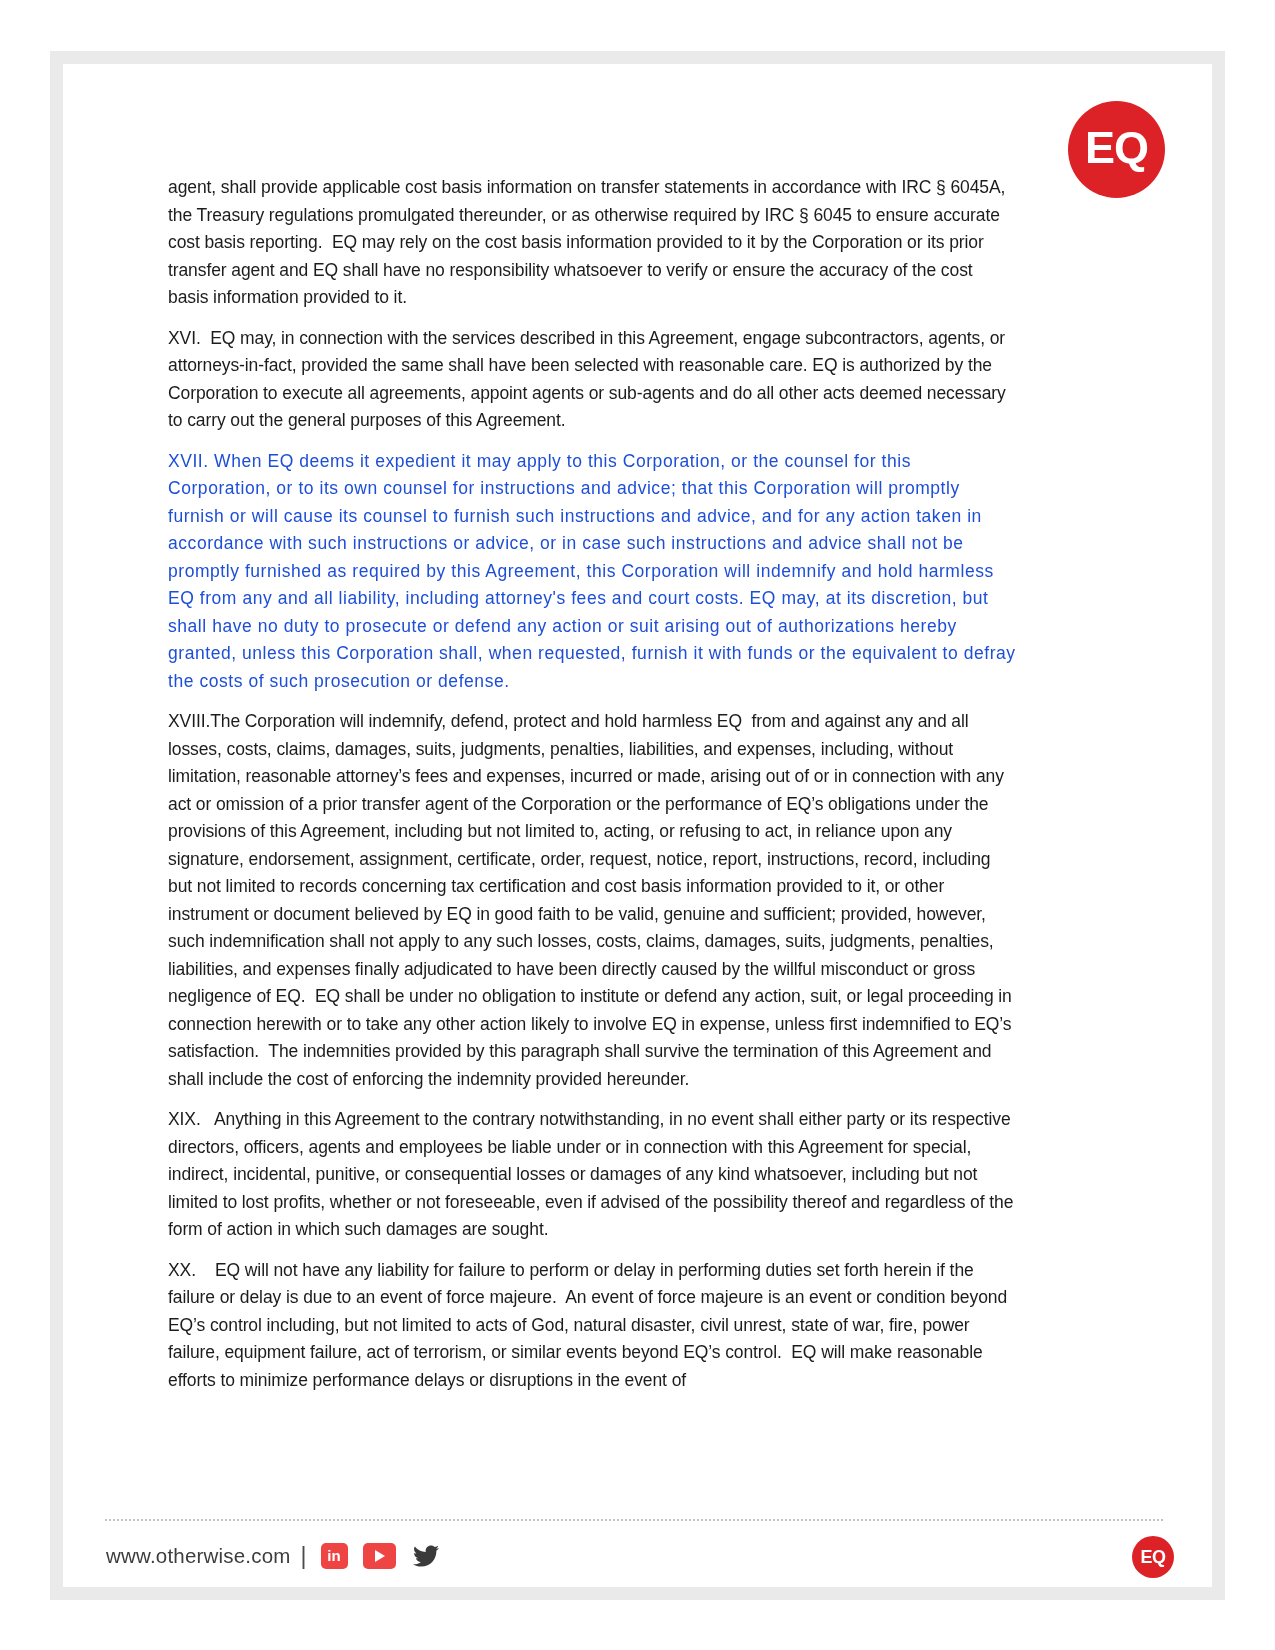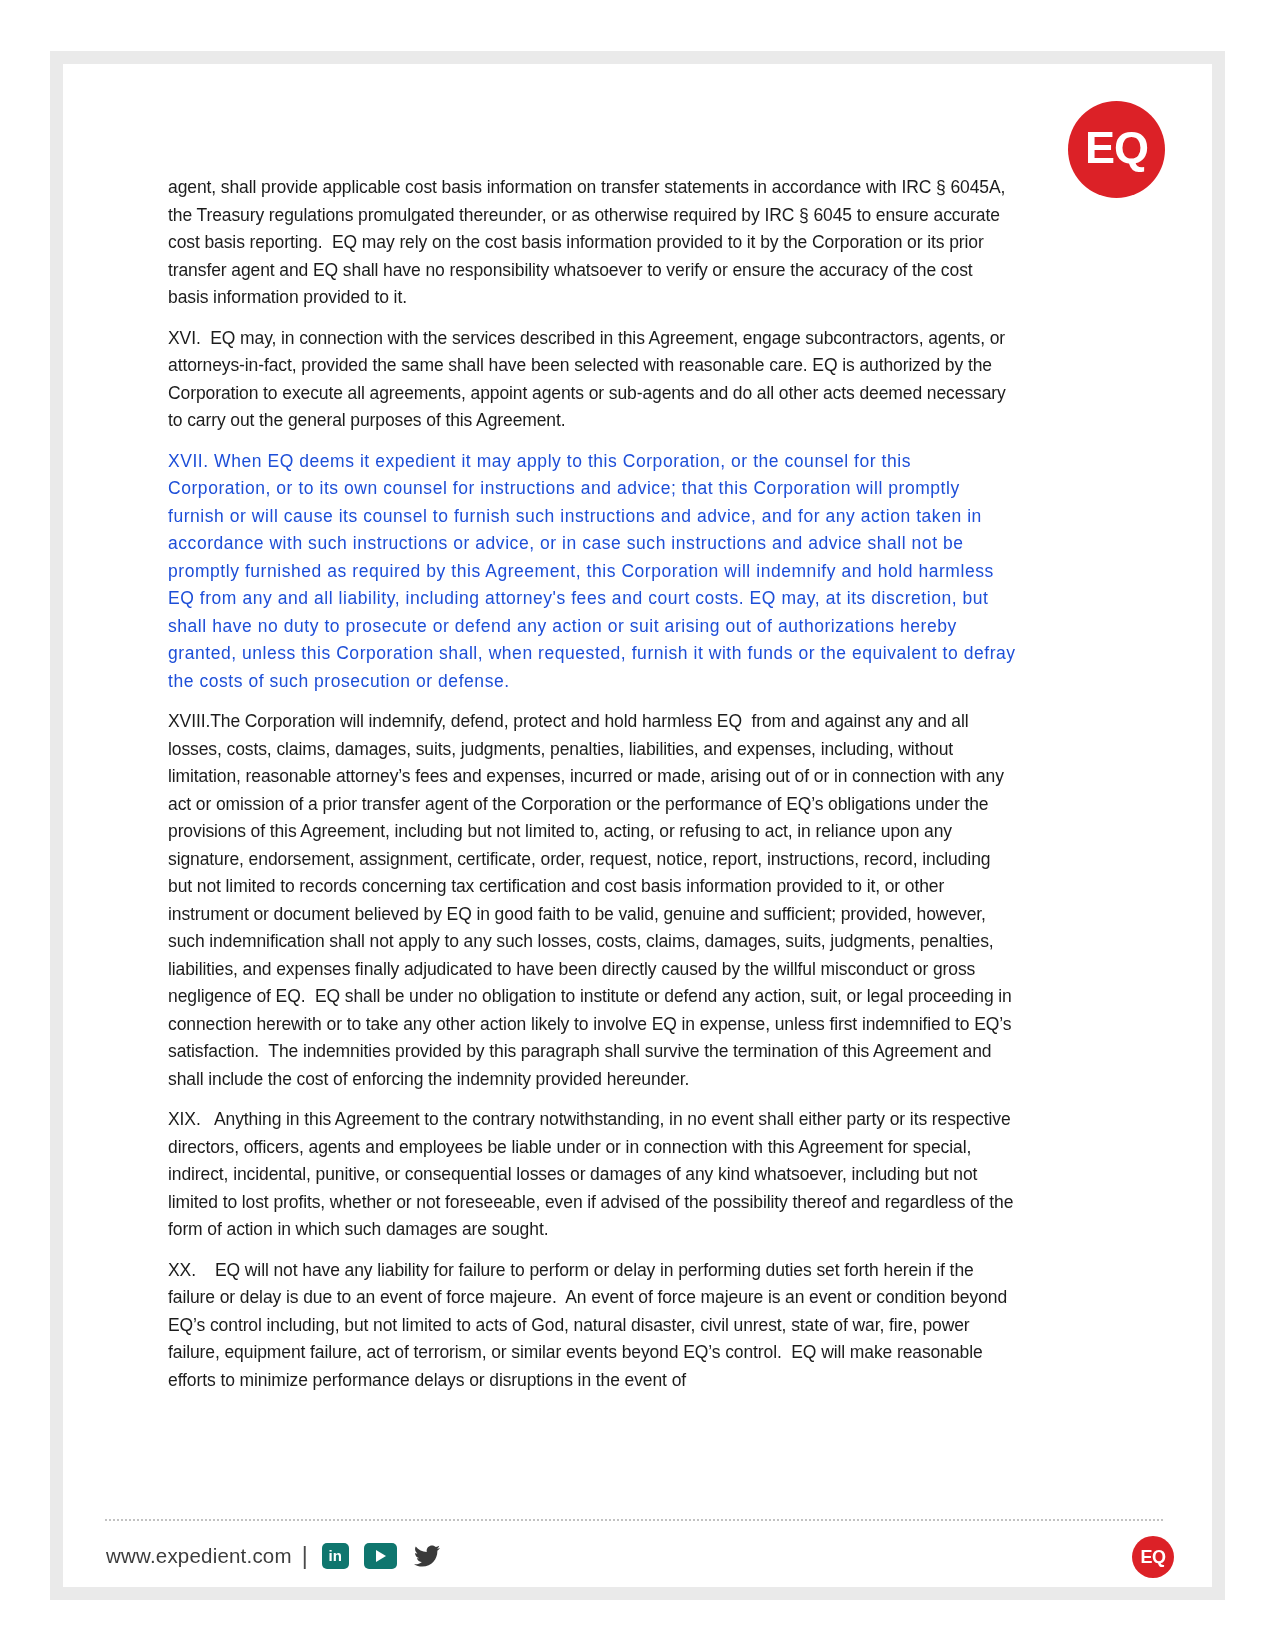--- a/index.html
+++ b/index.html
@@ -92,21 +92,21 @@
   }
   .pipe {
     font-size: 23px;
     color: #4a4a4a;
     margin: 0 14px 0 10px;
     font-weight: 400;
   }
   .sq-icon {
     width: 27px;
     height: 26px;
-    background: #0f766e;
+    background: #ef4444;
     border-radius: 5px;
     color: #ffffff;
     display: flex;
     align-items: center;
     justify-content: center;
     margin-right: 15px;
   }
   .li-glyph {
     font-size: 15px;
     font-weight: 700;
@@ -165,21 +165,21 @@
     <p>XVI.  EQ may, in connection with the services described in this Agreement, engage subcontractors, agents, or attorneys-in-fact, provided the same shall have been selected with reasonable care. EQ is authorized by the Corporation to execute all agreements, appoint agents or sub-agents and do all other acts deemed necessary to carry out the general purposes of this Agreement.</p>
     <p class="spaced">XVII. When EQ deems it expedient it may apply to this Corporation, or the counsel for this Corporation, or to its own counsel for instructions and advice; that this Corporation will promptly furnish or will cause its counsel to furnish such instructions and advice, and for any action taken in accordance with such instructions or advice, or in case such instructions and advice shall not be promptly furnished as required by this Agreement, this Corporation will indemnify and hold harmless EQ from any and all liability, including attorney's fees and court costs. EQ may, at its discretion, but shall have no duty to prosecute or defend any action or suit arising out of authorizations hereby granted, unless this Corporation shall, when requested, furnish it with funds or the equivalent to defray the costs of such prosecution or defense.</p>
     <p>XVIII.The Corporation will indemnify, defend, protect and hold harmless EQ  from and against any and all losses, costs, claims, damages, suits, judgments, penalties, liabilities, and expenses, including, without limitation, reasonable attorney’s fees and expenses, incurred or made, arising out of or in connection with any act or omission of a prior transfer agent of the Corporation or the performance of EQ’s obligations under the provisions of this Agreement, including but not limited to, acting, or refusing to act, in reliance upon any signature, endorsement, assignment, certificate, order, request, notice, report, instructions, record, including but not limited to records concerning tax certification and cost basis information provided to it, or other instrument or document believed by EQ in good faith to be valid, genuine and sufficient; provided, however, such indemnification shall not apply to any such losses, costs, claims, damages, suits, judgments, penalties, liabilities, and expenses finally adjudicated to have been directly caused by the willful misconduct or gross negligence of EQ.  EQ shall be under no obligation to institute or defend any action, suit, or legal proceeding in connection herewith or to take any other action likely to involve EQ in expense, unless first indemnified to EQ’s satisfaction.  The indemnities provided by this paragraph shall survive the termination of this Agreement and shall include the cost of enforcing the indemnity provided hereunder.</p>
     <p>XIX.   Anything in this Agreement to the contrary notwithstanding, in no event shall either party or its respective directors, officers, agents and employees be liable under or in connection with this Agreement for special, indirect, incidental, punitive, or consequential losses or damages of any kind whatsoever, including but not limited to lost profits, whether or not foreseeable, even if advised of the possibility thereof and regardless of the form of action in which such damages are sought.</p>
     <p>XX.    EQ will not have any liability for failure to perform or delay in performing duties set forth herein if the failure or delay is due to an event of force majeure.  An event of force majeure is an event or condition beyond EQ’s control including, but not limited to acts of God, natural disaster, civil unrest, state of war, fire, power failure, equipment failure, act of terrorism, or similar events beyond EQ’s control.  EQ will make reasonable efforts to minimize performance delays or disruptions in the event of</p>
   </div>
 
   <div class="footer-rule"></div>
 
   <div class="footer-bar">
-    <span class="site-link">www.expedient.com</span>
+    <span class="site-link">www.otherwise.com</span>
     <span class="pipe">|</span>
     <span class="sq-icon">
       <span class="li-glyph">in</span>
     </span>
     <span class="sq-icon yt-icon">
       <span class="play-triangle"></span>
     </span>
     <span class="tw-icon">
       <svg viewBox="0 0 24 24" width="30" height="26" fill="#3a3a3a" aria-hidden="true">
         <path d="M23.954 4.569c-.885.389-1.83.654-2.825.775 1.014-.611 1.794-1.574 2.163-2.723-.951.555-2.005.959-3.127 1.184-.896-.959-2.173-1.559-3.591-1.559-2.717 0-4.92 2.203-4.92 4.917 0 .39.045.765.127 1.124C7.691 8.094 4.066 6.13 1.64 3.161c-.427.722-.666 1.561-.666 2.475 0 1.71.87 3.213 2.188 4.096-.807-.026-1.566-.248-2.228-.616v.061c0 2.385 1.693 4.374 3.946 4.827-.413.111-.849.171-1.296.171-.314 0-.615-.03-.916-.086.631 1.953 2.445 3.377 4.604 3.417-1.68 1.319-3.809 2.105-6.102 2.105-.39 0-.779-.023-1.17-.067 2.189 1.394 4.768 2.209 7.557 2.209 9.054 0 13.999-7.496 13.999-13.986 0-.209 0-.42-.015-.63.961-.689 1.8-1.56 2.46-2.548l-.047-.02z"></path>

